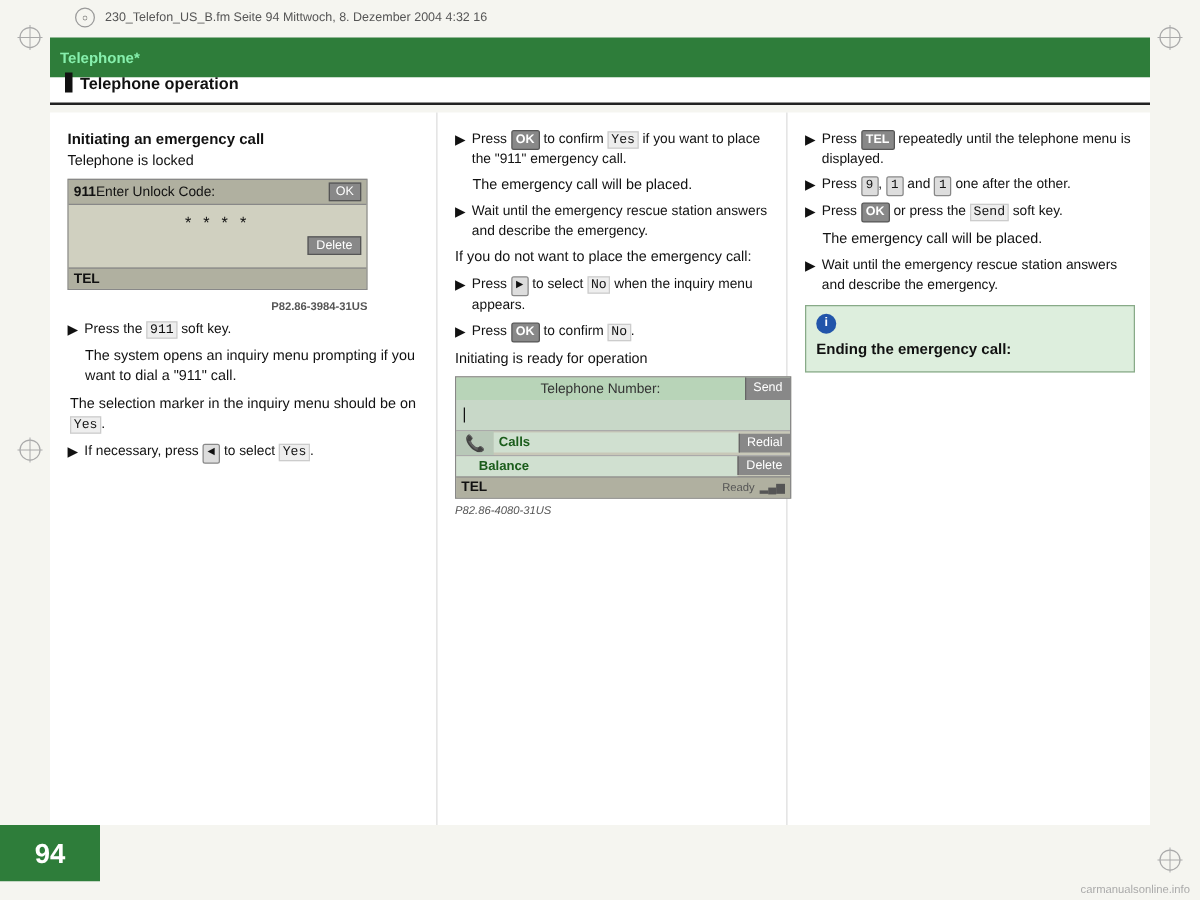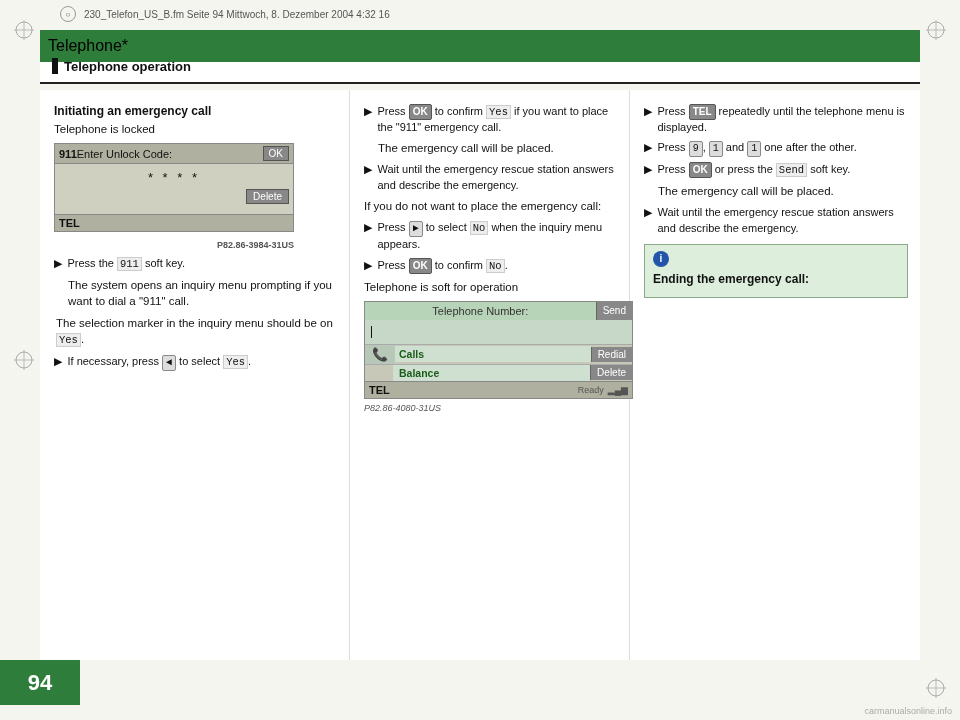--- a/index.html
+++ b/index.html
@@ -40,23 +40,23 @@
       top: 30px;
       left: 40px;
       right: 40px;
       height: 32px;
       background: #2e7d3a;
       display: flex;
       align-items: center;
       padding: 0 8px;
     }
     .header-band .title {
-      color: #000000;
-      font-weight: normal;
-      font-size: 16px;
+      color: #86efac;
+      font-weight: bold;
+      font-size: 12px;
     }
 
     
     .section-bar {
       position: absolute;
       top: 62px;
       left: 40px;
       right: 40px;
       height: 22px;
       background: #fff;
@@ -494,37 +494,37 @@
     </div>
     <div class="normal-text">If you do not want to place the emergency call:</div>
     <div class="bullet-item">
       <span class="bullet-arrow">▶</span>
       <span class="bullet-text">Press <span class="inline-key">►</span> to select <span class="mono">No</span> when the inquiry menu appears.</span>
     </div>
     <div class="bullet-item">
       <span class="bullet-arrow">▶</span>
       <span class="bullet-text">Press <span class="key-box">OK</span> to confirm <span class="mono">No</span>.</span>
     </div>
-    <div class="normal-text">Telephone is soft for operation</div>
+    <div class="normal-text">Initiating is ready for operation</div>
 
     <div class="phone-screen2">
       <div class="ps2-top">
         <span class="ps2-label">Telephone Number:</span>
         <span class="ps2-send">Send</span>
       </div>
       <div class="ps2-body">
         <span class="ps2-cursor"></span>
       </div>
       <div class="ps2-row">
         <div class="ps2-row-icon">📞</div>
         <span class="ps2-row-label">Calls</span>
         <span class="ps2-row-btn">Redial</span>
       </div>
       <div class="ps2-row">
-        <div class="ps2-row-label" style="padding-left:6px;margin-left:28px;">Balance</div>
+        <div class="ps2-row-label" style="padding-left:18px;">Balance</div>
         <span class="ps2-row-btn">Delete</span>
       </div>
       <div class="ps2-tel-bar">
         <span class="ps2-tel-text">TEL</span>
         <div class="ps2-tel-right">
           <span>Ready</span>
           <span>▂▄▆</span>
         </div>
       </div>
     </div>

